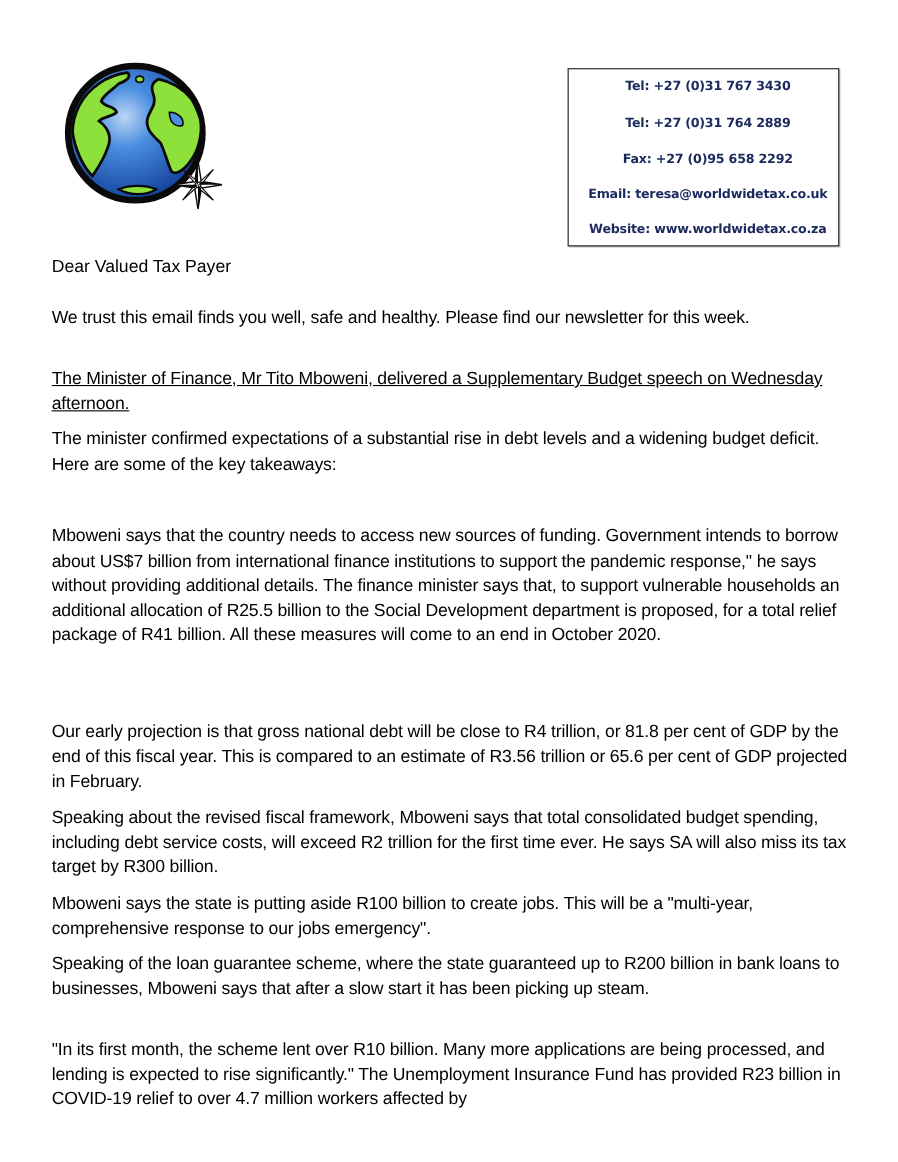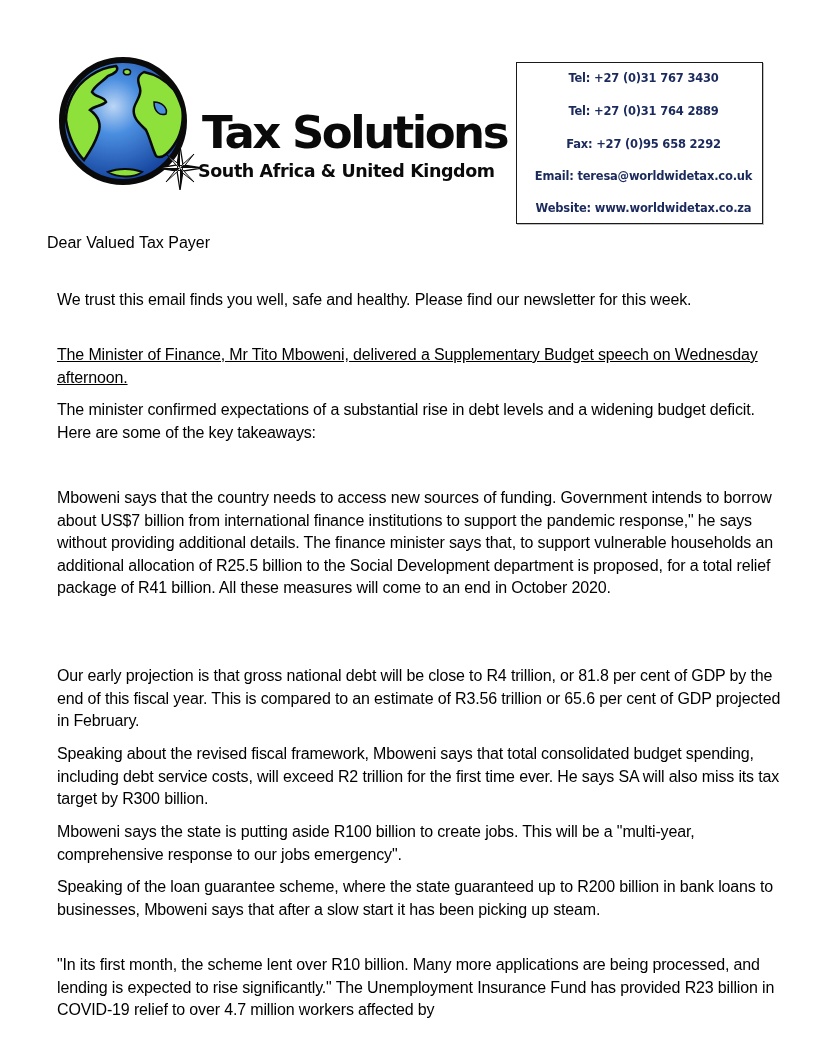--- a/index.html
+++ b/index.html
@@ -101,21 +101,21 @@
       font-size: 16px;
       white-space: nowrap;
       margin-top: 20px;
     }
     .para {
       position: absolute;
       left: 47px;
       width: 730px;
       font-size: 16px;
       line-height: 22.5px;
-      margin: 10px;
+      margin: 0;
       letter-spacing: -0.15px;
     }
   </style>
 </head>
 <body>
 
 <div class="logo">
   <svg class="globe" viewBox="0 0 130 130">
     <defs>
       <radialGradient id="oceanGrad" cx="0.42" cy="0.38" r="0.65">
@@ -132,22 +132,20 @@
     <path d="M66,14 C70,12 74,14 72,18 C68,20 64,18 66,14 Z" fill="#8ee03a" stroke="#0a0a0a" stroke-width="1.5"></path>
   </svg>
   <svg class="compass" viewBox="0 0 44 44">
     <polygon points="22,0 25,19 44,22 25,25 22,44 19,25 0,22 19,19" fill="#ffffff" stroke="#0a0a0a" stroke-width="1.3"></polygon>
     <polygon points="8,8 23,20 36,8 24,23 36,36 21,24 8,36 20,21" fill="#ffffff" stroke="#0a0a0a" stroke-width="1"></polygon>
     <polygon points="22,0 22,22 19,19" fill="#0a0a0a"></polygon>
     <polygon points="44,22 22,22 25,19" fill="#0a0a0a"></polygon>
     <polygon points="22,44 22,22 25,25" fill="#0a0a0a"></polygon>
     <polygon points="0,22 22,22 19,25" fill="#0a0a0a"></polygon>
   </svg>
-  <div class="logo-word2">Tax Solutions</div>
-  <div class="logo-tagline">South Africa &amp; United Kingdom</div>
 </div>
 
 <div class="contact-box">
   <div class="contact-line" style="top:8px;">Tel: +27 (0)31 767 3430</div>
   <div class="contact-line" style="top:41px;">Tel: +27 (0)31 764 2889</div>
   <div class="contact-line" style="top:74px;">Fax: +27 (0)95 658 2292</div>
   <div class="contact-line" style="top:106px;">Email: teresa@worldwidetax.co.uk</div>
   <div class="contact-line" style="top:138px;">Website: www.worldwidetax.co.za</div>
 </div>
 

